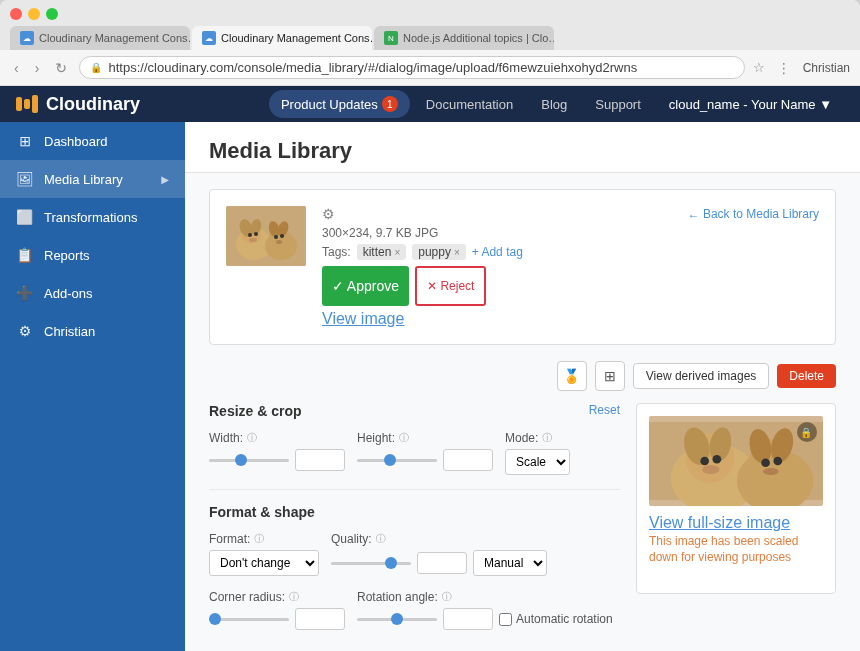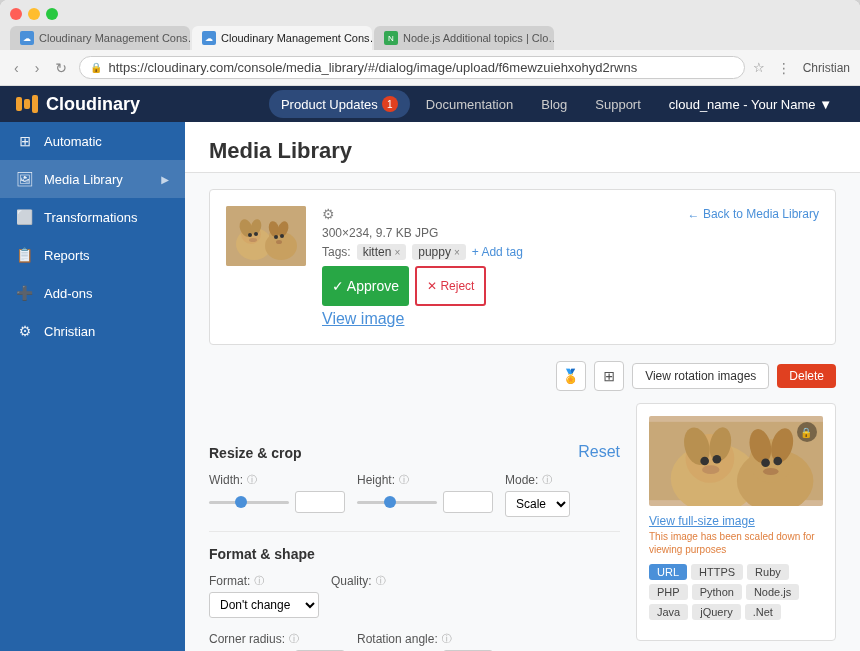--- a/index.html
+++ b/index.html
@@ -86,41 +86,41 @@
     .toolbar-icon-btn { width: 30px; height: 30px; border: 1px solid #ccc; background: white; border-radius: 4px; display: flex; align-items: center; justify-content: center; cursor: pointer; font-size: 14px; color: #555; }
     .btn-view-derived { background: white; border: 1px solid #ccc; border-radius: 4px; padding: 5px 12px; font-size: 12px; cursor: pointer; color: #333; }
     .btn-delete { background: #e04020; color: white; border: none; border-radius: 4px; padding: 5px 12px; font-size: 12px; cursor: pointer; }
 
     
     .two-col { display: flex; gap: 16px; }
     .left-col { flex: 1; }
     .right-col { width: 200px; flex-shrink: 0; }
 
     
-    .section-title { font-size: 14px; font-weight: 600; color: #333; margin-bottom: 12px; display: flex; justify-content: space-between; align-items: flex-end; }
-    .reset-link { color: #4a90d9; font-size: 16px; font-weight: normal; cursor: pointer; margin-top: 40px; }
+    .section-title { font-size: 14px; font-weight: 600; color: #333; margin-bottom: 12px; display: flex; justify-content: space-between; }
+    .reset-link { color: #4a90d9; font-size: 12px; font-weight: normal; cursor: pointer; }
     .form-row { display: flex; gap: 12px; margin-bottom: 14px; flex-wrap: wrap; }
     .form-group { display: flex; flex-direction: column; gap: 4px; }
     .form-label { font-size: 12px; color: #555; display: flex; align-items: center; gap: 4px; }
     .info-icon { color: #aaa; font-size: 10px; cursor: pointer; }
     .slider-container { display: flex; align-items: center; gap: 6px; }
     .slider { width: 80px; -webkit-appearance: none; height: 3px; border-radius: 2px; background: #ccc; outline: none; cursor: pointer; }
     .slider::-webkit-slider-thumb { -webkit-appearance: none; width: 12px; height: 12px; border-radius: 50%; background: #4a90d9; cursor: pointer; }
     .input-small { width: 50px; border: 1px solid #ccc; border-radius: 3px; padding: 3px 5px; font-size: 12px; text-align: center; }
     .select-field { border: 1px solid #ccc; border-radius: 3px; padding: 4px 6px; font-size: 12px; background: white; cursor: pointer; }
 
     
     .section-divider { border: none; border-top: 1px solid #e8e8e8; margin: 10px 0 14px; }
 
     
     .preview-card { background: white; border: 1px solid #ddd; border-radius: 4px; padding: 12px; }
     .preview-img { width: 100%; height: 90px; background: #d4b896; border-radius: 2px; margin-bottom: 8px; overflow: hidden; position: relative; }
     .lock-overlay { position: absolute; top: 6px; right: 6px; background: rgba(0,0,0,0.4); border-radius: 50%; width: 20px; height: 20px; display: flex; align-items: center; justify-content: center; color: white; font-size: 10px; }
-    .view-full-link { color: #4a90d9; font-size: 12px; cursor: pointer; text-decoration: underline; display: block; margin-bottom: 2px; }
-    .scale-note { color: #e08040; font-size: 10px; margin-bottom: 8px; line-height: 1.3; }
+    .view-full-link { color: #4a90d9; font-size: 16px; cursor: pointer; text-decoration: underline; display: block; margin-bottom: 2px; }
+    .scale-note { color: #e08040; font-size: 12px; margin-bottom: 16px; line-height: 1.3; }
     .sdk-tags { display: flex; flex-wrap: wrap; gap: 4px; margin-bottom: 8px; }
     .sdk-tag { background: #e8e8e8; border-radius: 3px; padding: 2px 8px; font-size: 11px; color: #444; cursor: pointer; }
     .sdk-tag.active { background: #4a90d9; color: white; }
   </style>
 </head>
 <body>
 
 <div class="browser-window">
 
   <div class="browser-chrome">
@@ -189,21 +189,21 @@
           <span>cloud_name - Your Name ▼</span>
         </div>
       </div>
     </div>
 
     <div class="main-content">
 
       <div class="sidebar">
         <div class="sidebar-item">
           <span class="s-icon">⊞</span>
-          <span>Automatic</span>
+          <span>Dashboard</span>
         </div>
         <div class="sidebar-item active">
           <span class="s-icon">🖼</span>
           <span>Media Library</span>
           <span class="arrow">▶</span>
         </div>
         <div class="sidebar-item">
           <span class="s-icon">⬜</span>
           <span>Transformations</span>
         </div>
@@ -269,21 +269,21 @@
                   <button class="btn-reject">✕ Reject</button>
                 </div>
                 <a class="view-image-link">View image</a>
               </div>
             </div>
           </div>
 
           <div class="transform-toolbar">
             <div class="toolbar-icon-btn">🏅</div>
             <div class="toolbar-icon-btn">⊞</div>
-            <button class="btn-view-derived">View rotation images</button>
+            <button class="btn-view-derived">View derived images</button>
             <button class="btn-delete">Delete</button>
           </div>
 
           <div class="two-col">
             <div class="left-col">
 
               <div>
                 <div class="section-title">
                   <span>Resize &amp; crop</span>
                   <span class="reset-link">Reset</span>
@@ -334,20 +334,27 @@
                       <span class="info-icon">ⓘ</span>
                     </div>
                     <select class="select-field" style="width:110px;">
                       <option>Don't change</option>
                     </select>
                   </div>
                   <div class="form-group">
                     <div class="form-label">
                       <span>Quality:</span>
                       <span class="info-icon">ⓘ</span>
+                    </div>
+                    <div class="slider-container">
+                      <input type="range" class="slider" min="0" max="100" value="80" style="">
+                      <input type="text" class="input-small" style="">
+                      <select class="select-field">
+                        <option>Manual</option>
+                      </select>
                     </div>
                   </div>
                 </div>
                 <div class="form-row">
                   <div class="form-group">
                     <div class="form-label">
                       <span>Corner radius:</span>
                       <span class="info-icon">ⓘ</span>
                     </div>
                     <div class="slider-container">
@@ -391,31 +398,20 @@
                     <circle cx="78" cy="43" r="5" fill="#333"></circle>
                     <circle cx="134" cy="47" r="5" fill="#333"></circle>
                     <circle cx="148" cy="45" r="5" fill="#333"></circle>
                     <ellipse cx="71" cy="55" rx="10" ry="5" fill="#c09060"></ellipse>
                     <ellipse cx="140" cy="57" rx="9" ry="4" fill="#b08050"></ellipse>
                   </svg>
                   <div class="lock-overlay">🔒</div>
                 </div>
                 <a class="view-full-link">View full-size image</a>
                 <p class="scale-note">This image has been scaled down for viewing purposes</p>
-                <div class="sdk-tags">
-                  <span class="sdk-tag active">URL</span>
-                  <span class="sdk-tag">HTTPS</span>
-                  <span class="sdk-tag">Ruby</span>
-                  <span class="sdk-tag">PHP</span>
-                  <span class="sdk-tag">Python</span>
-                  <span class="sdk-tag">Node.js</span>
-                  <span class="sdk-tag">Java</span>
-                  <span class="sdk-tag">jQuery</span>
-                  <span class="sdk-tag">.Net</span>
-                </div>
 
               </div>
             </div>
           </div>
         </div>
       </div>
     </div>
   </div>
 </div>
 

